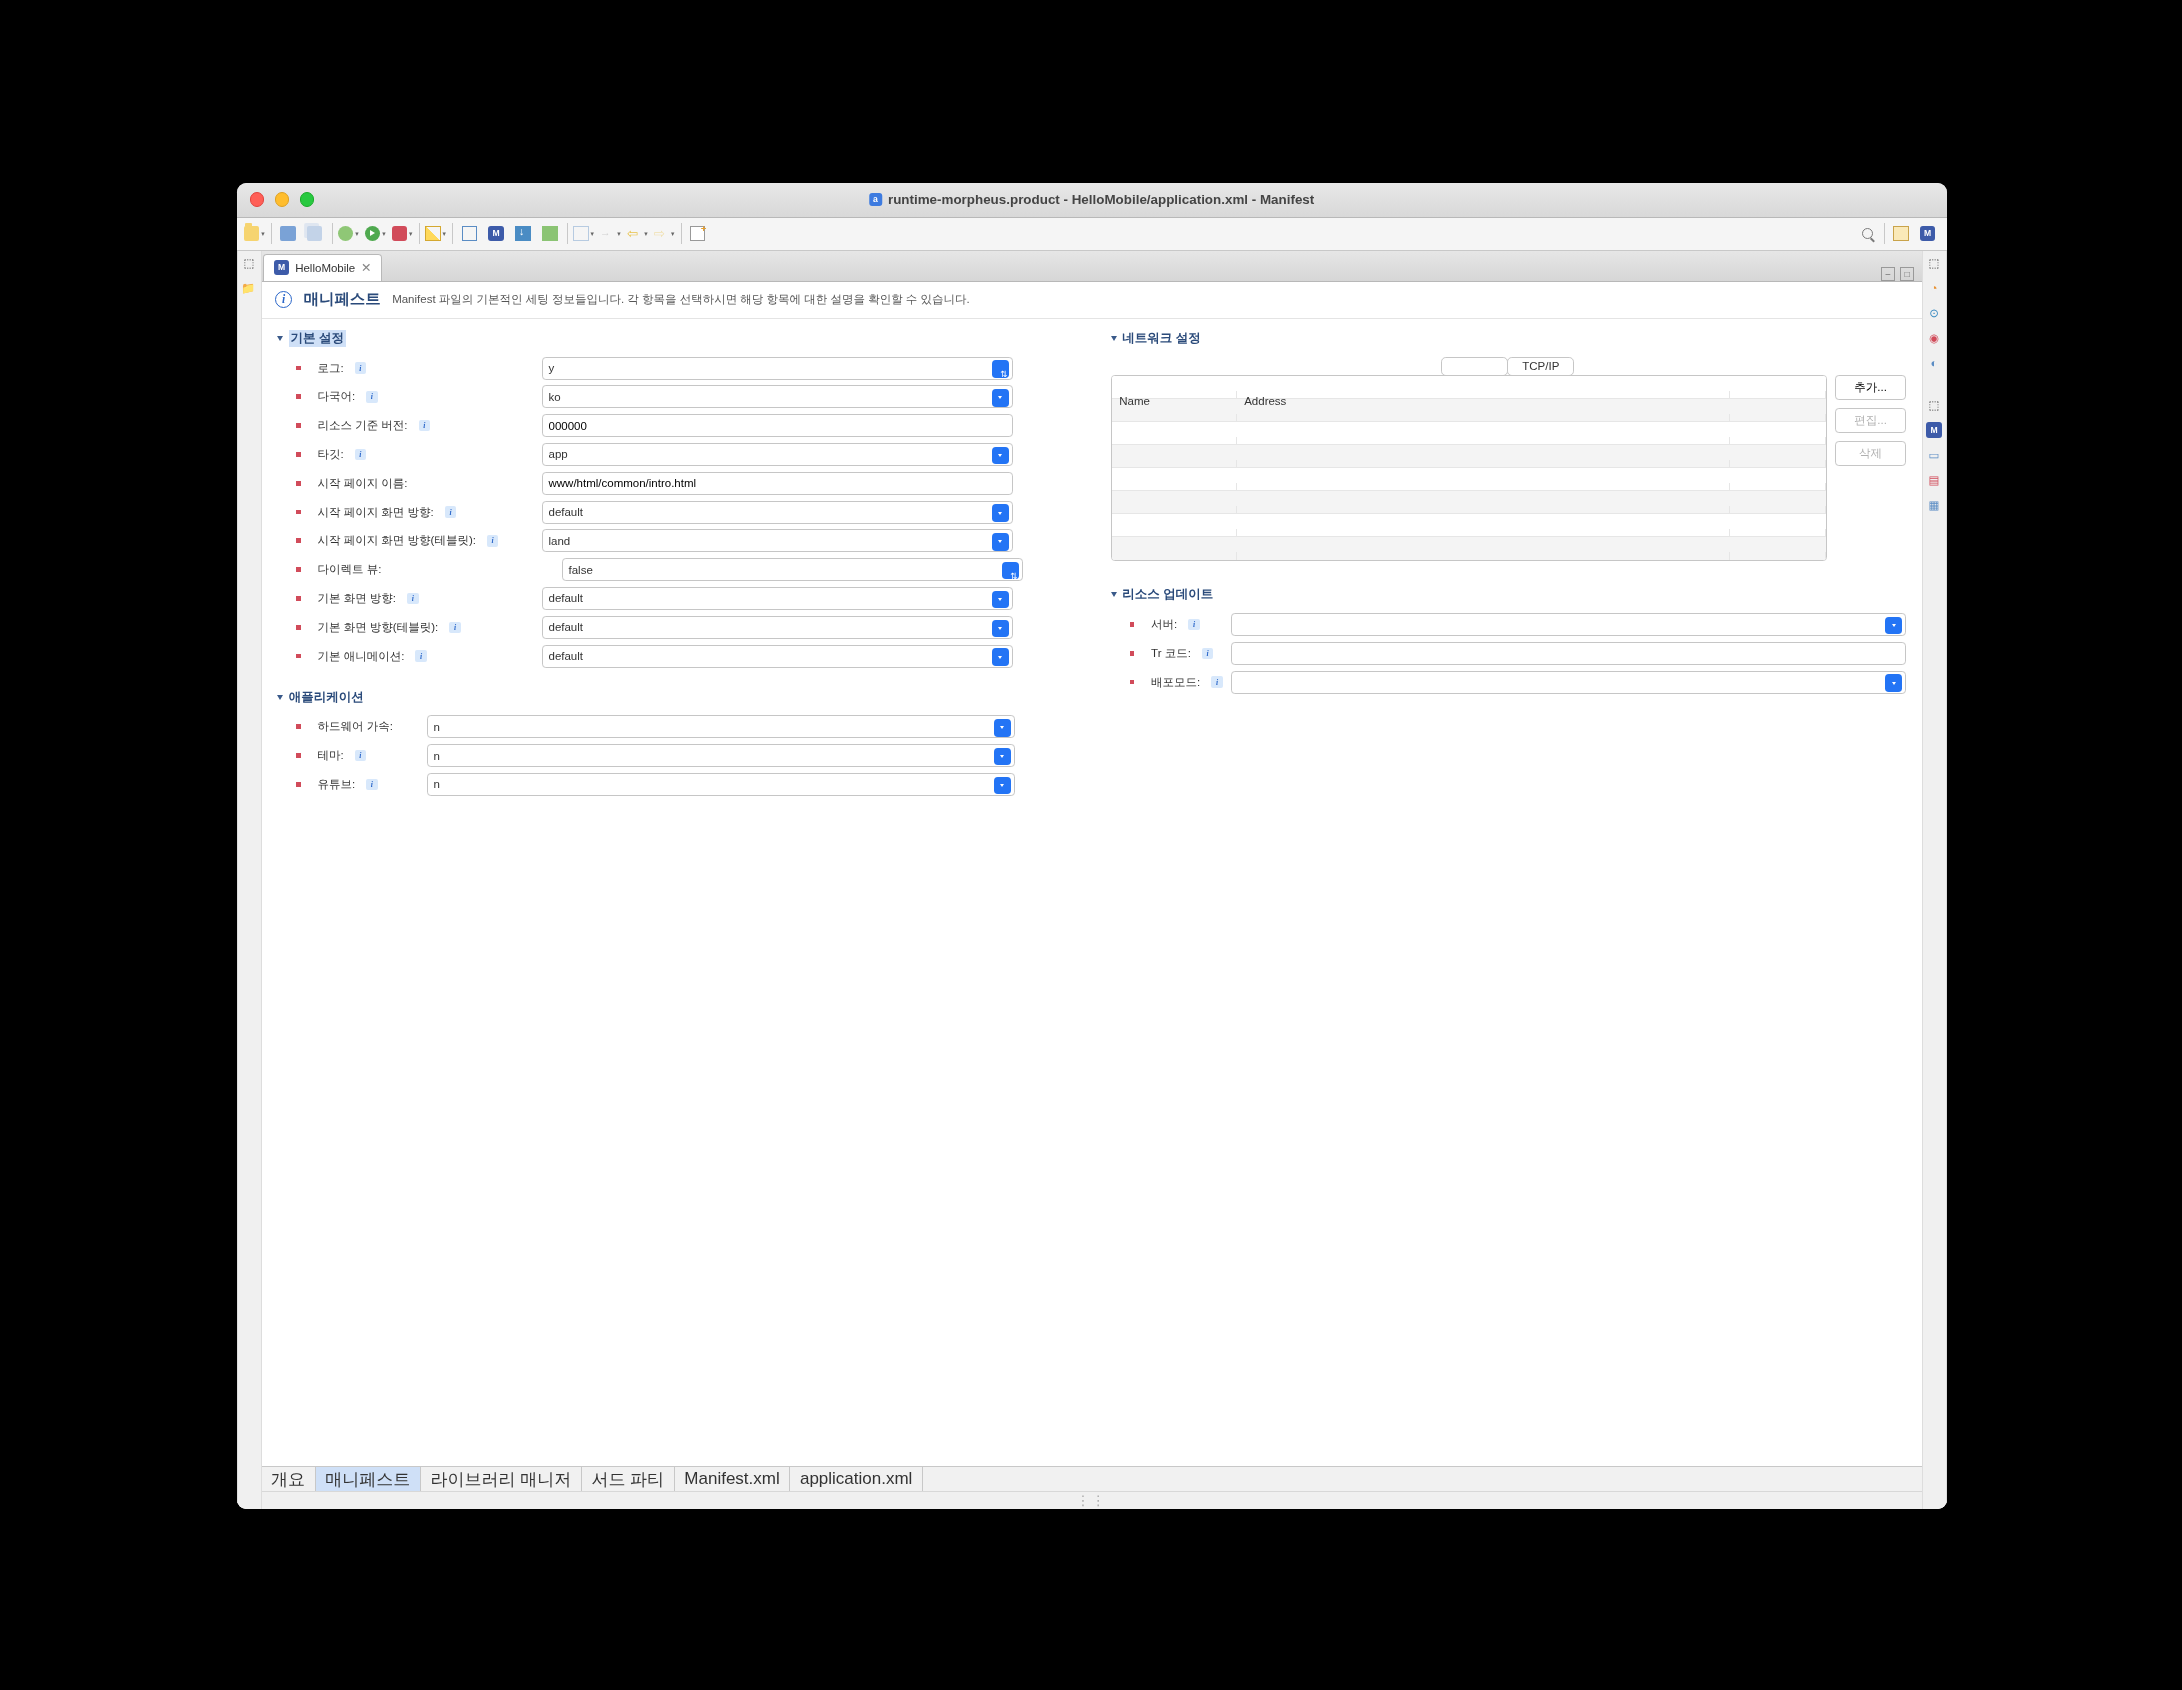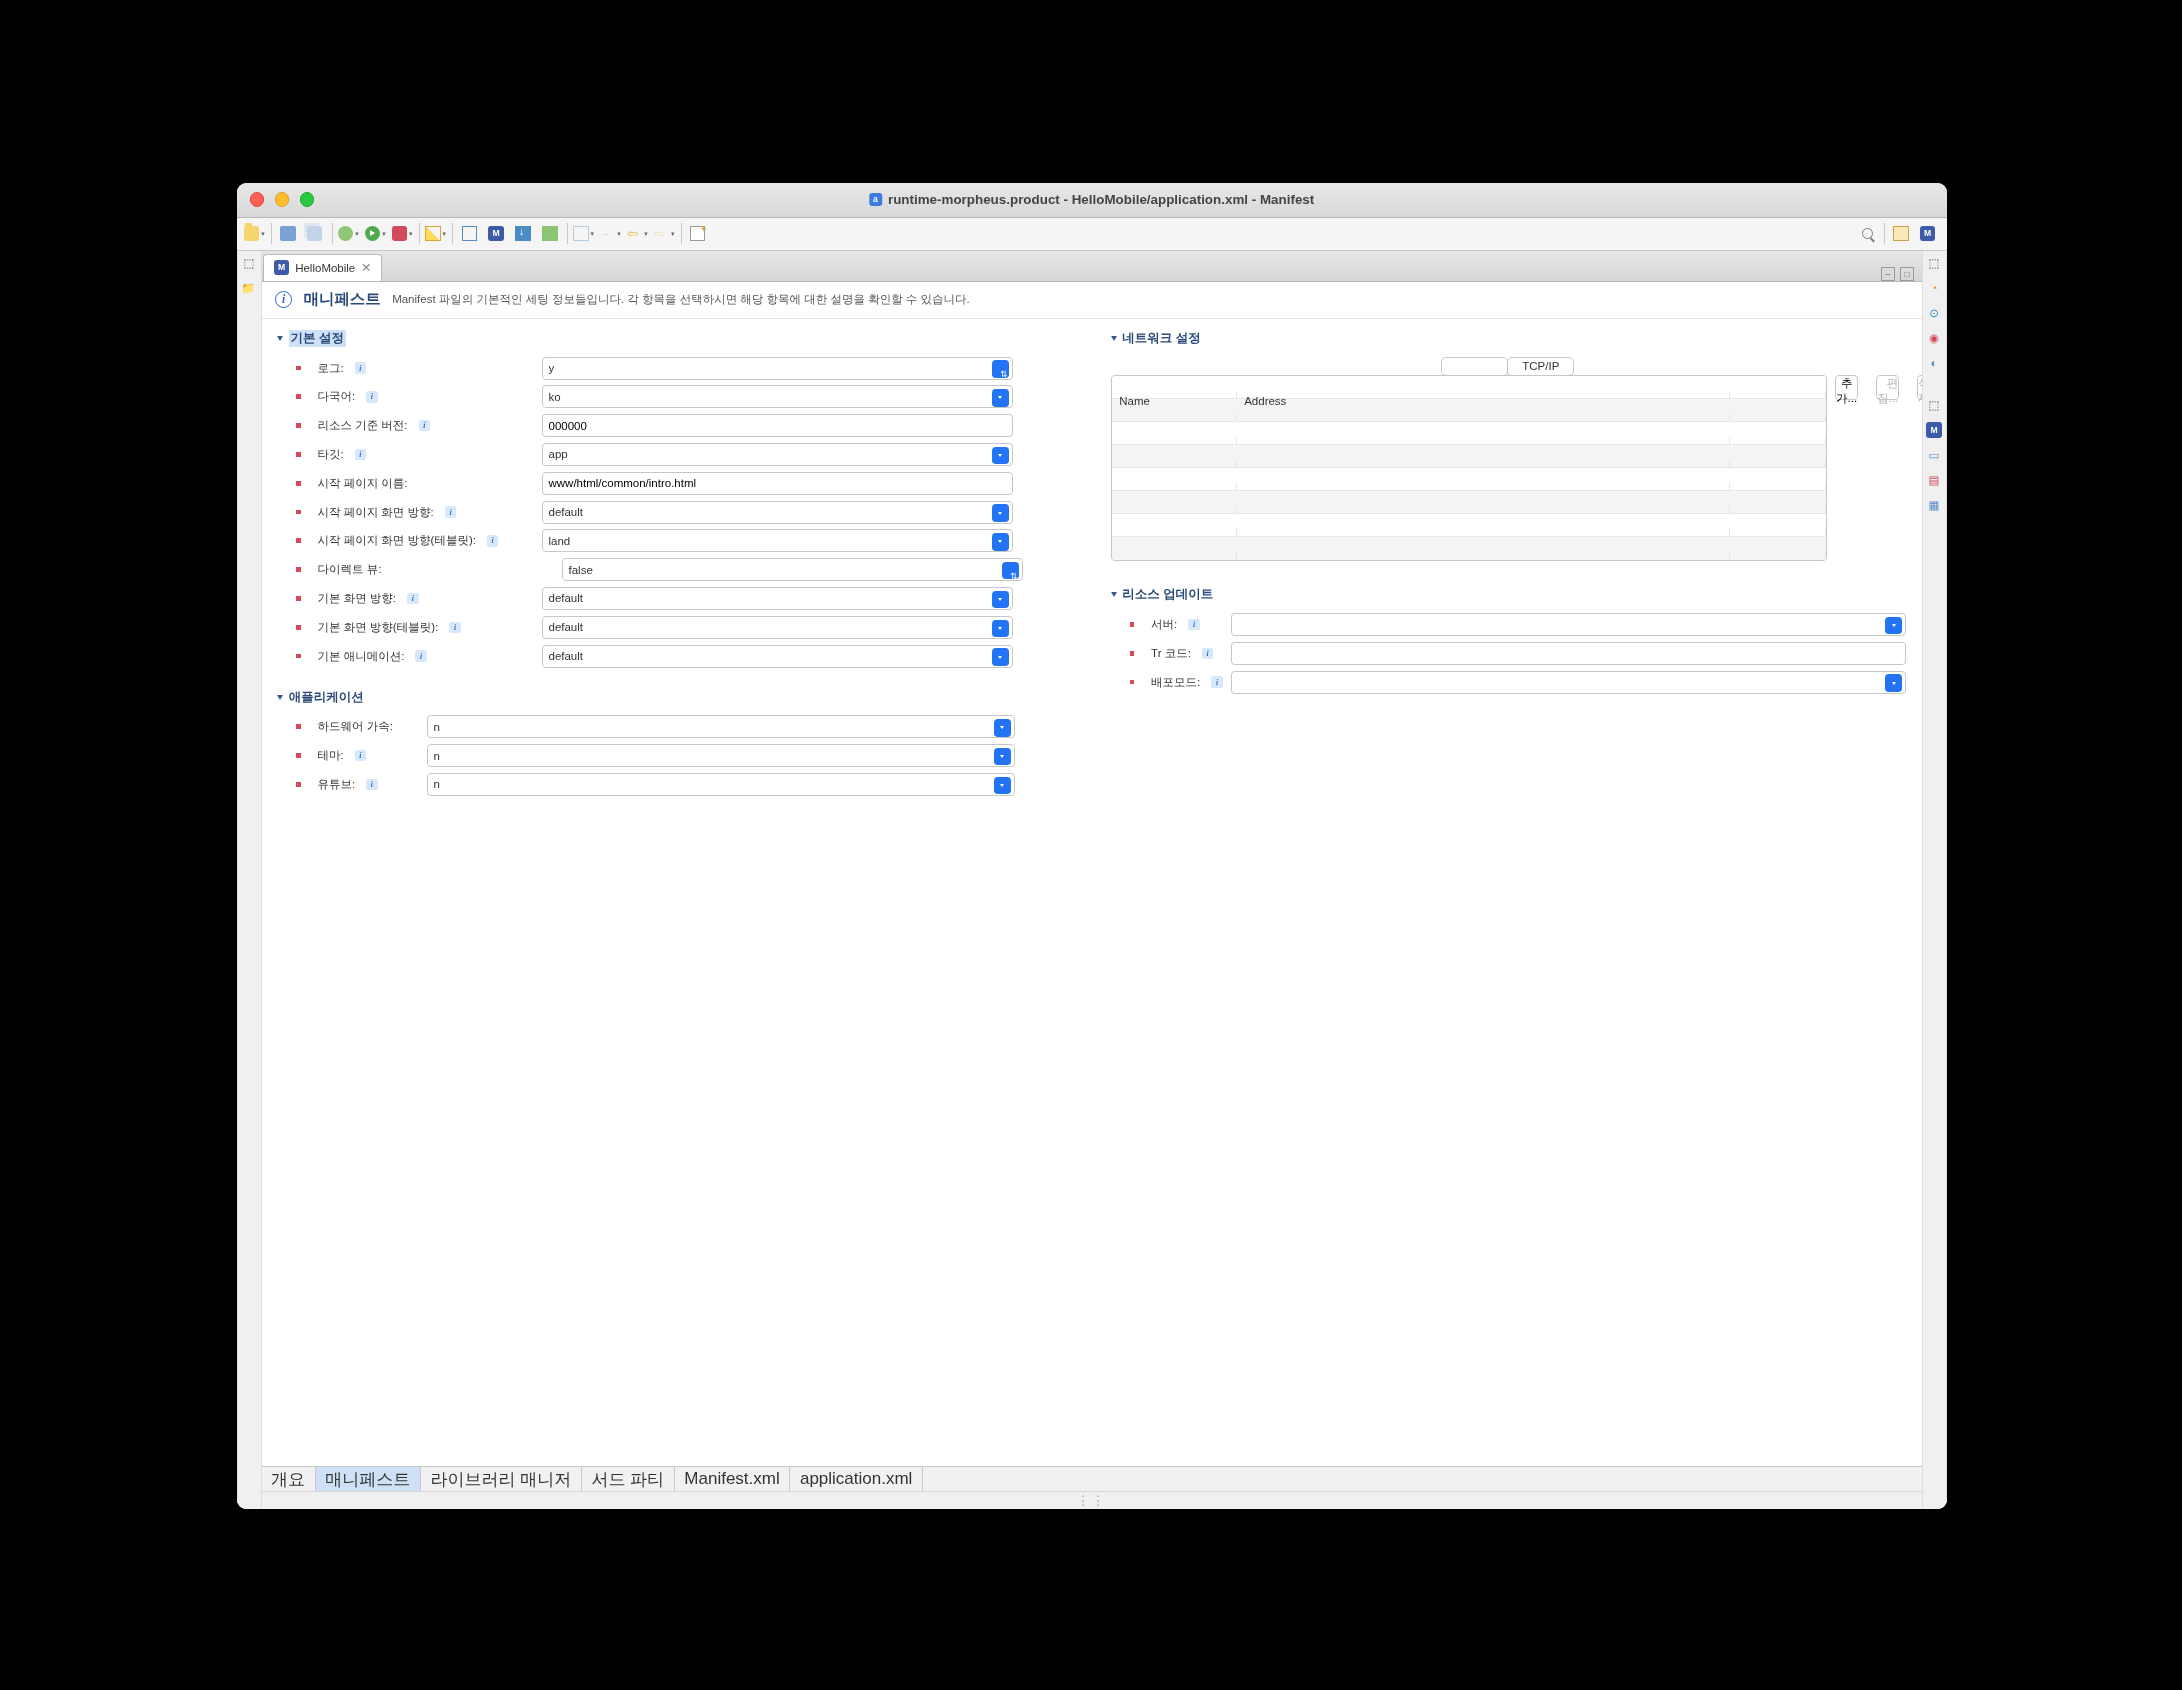--- a/index.html
+++ b/index.html
@@ -290,33 +290,33 @@
   border-right: 1px solid #e6e6e6;
   font-size: 11.5px;
   margin-top: 15px;
 }
 .nt-cell:nth-child(1){ width: 125px; }
 .nt-cell:nth-child(2){ flex: 1; }
 .nt-cell:nth-child(3){ width: 96px; }
 
 .net-btns {
   display: flex;
-  flex-direction: row;
-  gap: 18px;
+  flex-direction: column;
+  gap: 8px;
   width: 71px;
 }
 .net-btn {
   height: 25px;
   border: 1px solid #c6c6c6;
   border-radius: 3.8px;
   background: #fff;
   font-size: 11.5px;
   cursor: pointer;
 }
-.net-btn:disabled { color: #b0b0b0; text-align: right; }
+.net-btn:disabled { color: #b0b0b0; }
 
 .bottom-tabs {
   height: 25px;
   border-top: 1px solid #c8c8c8;
   background: #f1f1f1;
   display: flex;
   align-items: stretch;
 }
 .b-tab {
   padding: 3.8px 9.6px;

